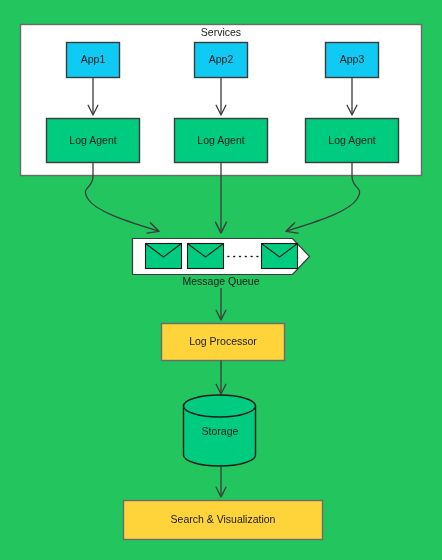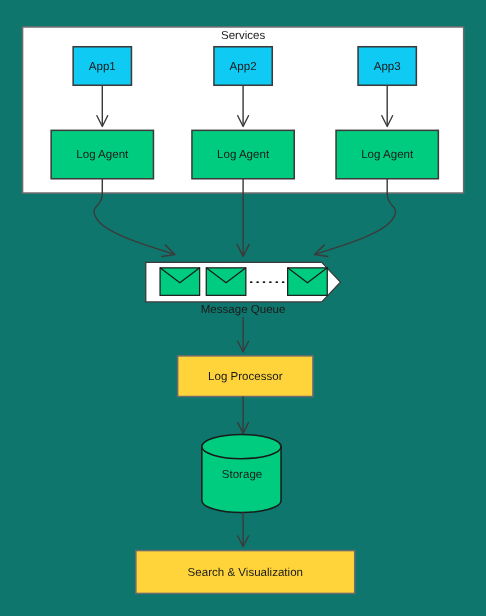--- a/index.html
+++ b/index.html
@@ -10,21 +10,21 @@
   body {
     width: 442px;
     height: 560px;
     font-family: "Liberation Sans", "DejaVu Sans", sans-serif;
     overflow: hidden;
   }
   #diagram-root {
     position: relative;
     width: 442px;
     height: 560px;
-    background: #0f766e;
+    background: #22c55e;
   }
   #diagram-svg {
     position: absolute;
     left: 0;
     top: 0;
     width: 442px;
     height: 560px;
     display: block;
   }
   .node-label {

